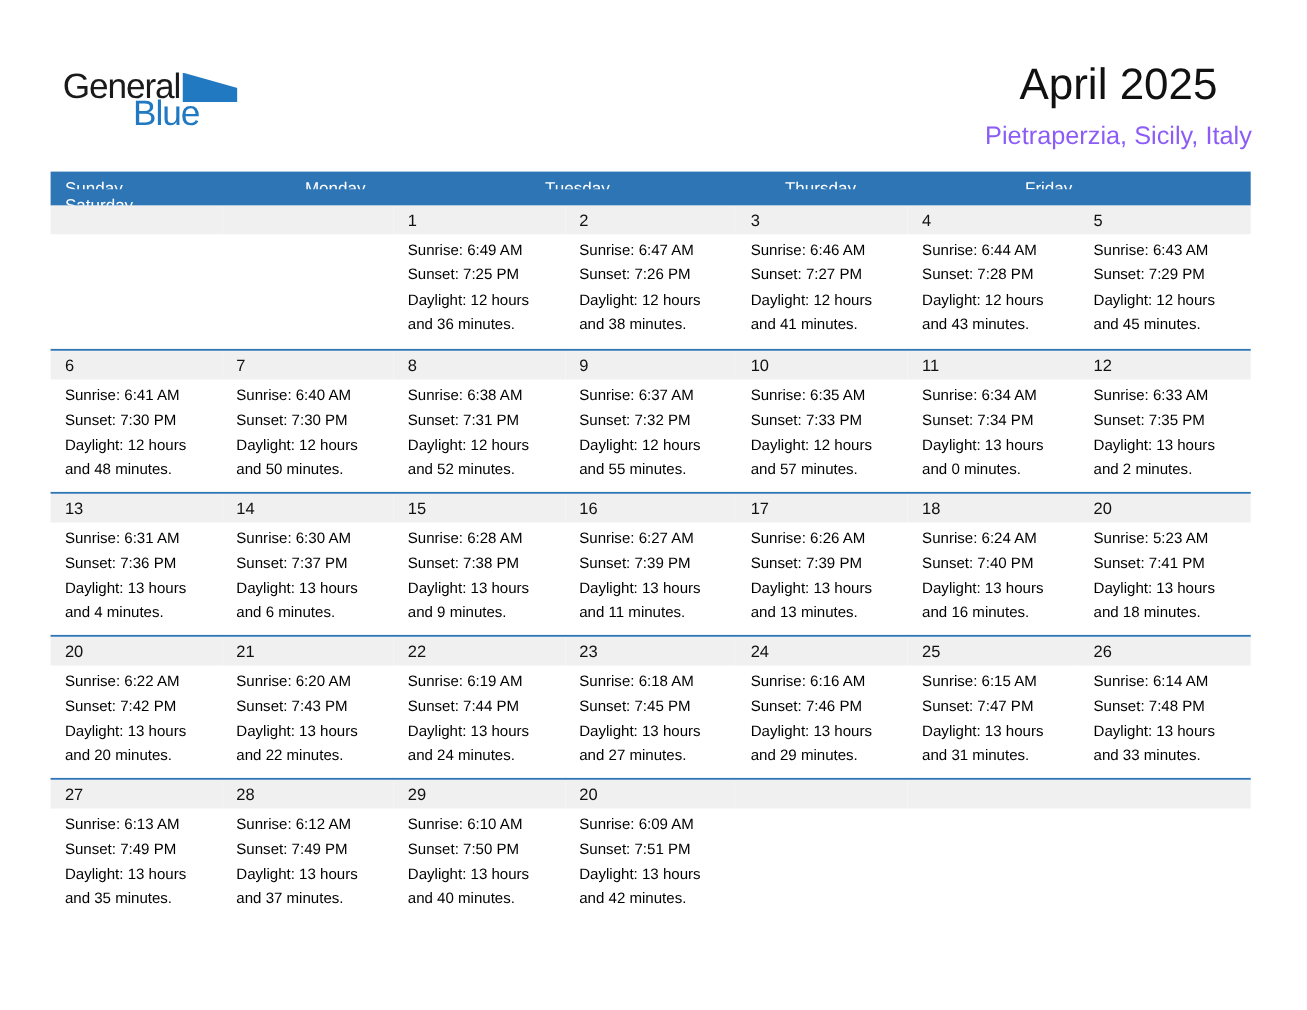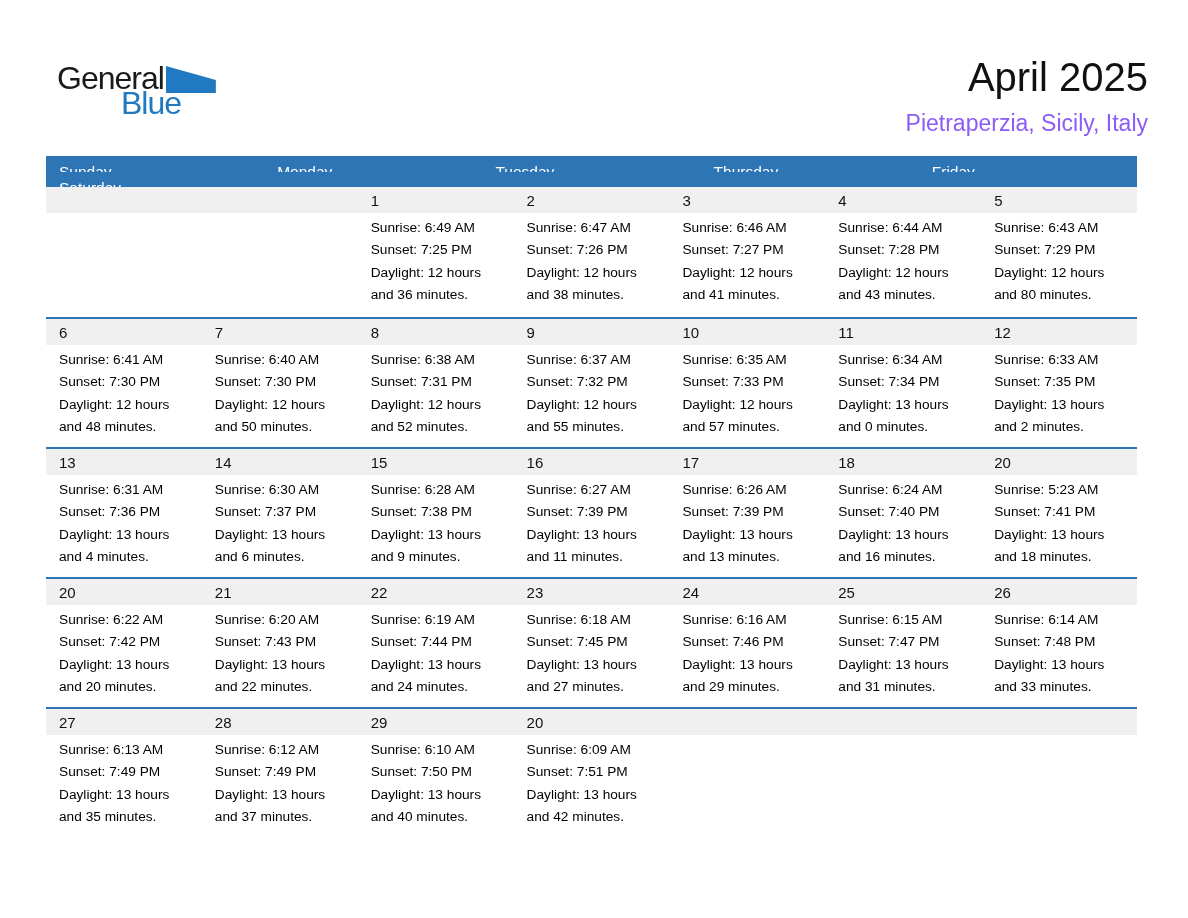--- a/index.html
+++ b/index.html
@@ -17,21 +17,21 @@
   .logo{position:absolute;left:57px;top:62px;line-height:1;}
   .logo-row1{display:flex;align-items:flex-end;}
   .logo-general{font-size:32px;letter-spacing:-1px;color:#1a1a1a;}
   .logo-triangle{width:50px;height:27px;margin-left:2px;margin-bottom:1px;
     background:var(--logo-blue);
     clip-path:polygon(0 0, 100% 52%, 100% 100%, 0 100%);}
   .logo-blue{display:block;font-size:32px;letter-spacing:-1px;color:var(--logo-blue);
     margin-left:64px;margin-top:-7px;}
 
   
-  .titles{position:absolute;top:55px;right:40px;text-align:right;}
+  .titles{position:absolute;top:55px;right:50px;text-align:center;}
   .title{font-size:40px;font-weight:400;color:#111;}
   .subtitle{font-size:23px;font-weight:400;color:#8b5cf6;margin-top:10px;}
 
   
   .calendar{position:absolute;left:46px;top:156px;width:1091px;}
   .cal-header{display:grid;grid-template-columns:repeat(5,1fr);background:var(--blue);height:31px;}
   .hcell{color:#ffffff;font-size:15.5px;line-height:31px;padding-left:13px;
     white-space:nowrap;overflow:hidden;}
   .week{display:grid;grid-template-columns:repeat(7,1fr);min-height:130px;}
   .week + .week{border-top:2px solid var(--blue);}
@@ -113,21 +113,21 @@
               <div>Daylight: 12 hours</div>
               <div>and 43 minutes.</div>
             </div>
           </div>
           <div class="cell">
             <div class="num">5</div>
             <div class="details">
               <div>Sunrise: 6:43 AM</div>
               <div>Sunset: 7:29 PM</div>
               <div>Daylight: 12 hours</div>
-              <div>and 80 minutes.</div>
+              <div>and 45 minutes.</div>
             </div>
           </div>
         </div>
         <div class="week">
           <div class="cell">
             <div class="num">6</div>
             <div class="details">
               <div>Sunrise: 6:41 AM</div>
               <div>Sunset: 7:30 PM</div>
               <div>Daylight: 12 hours</div>

